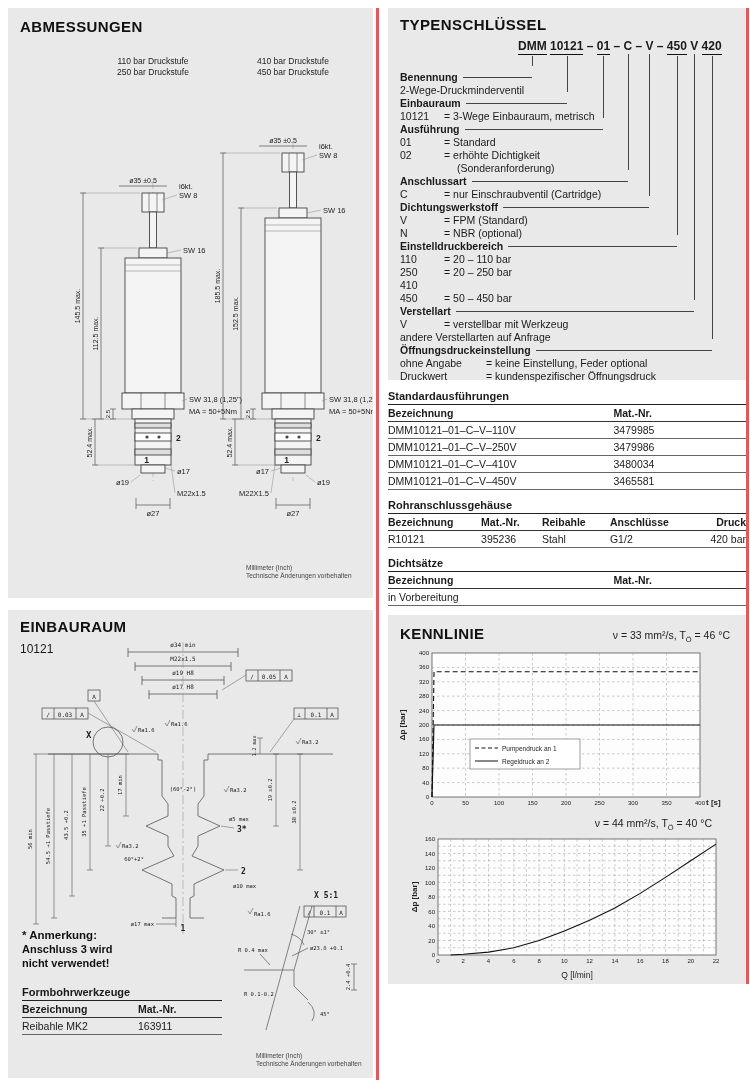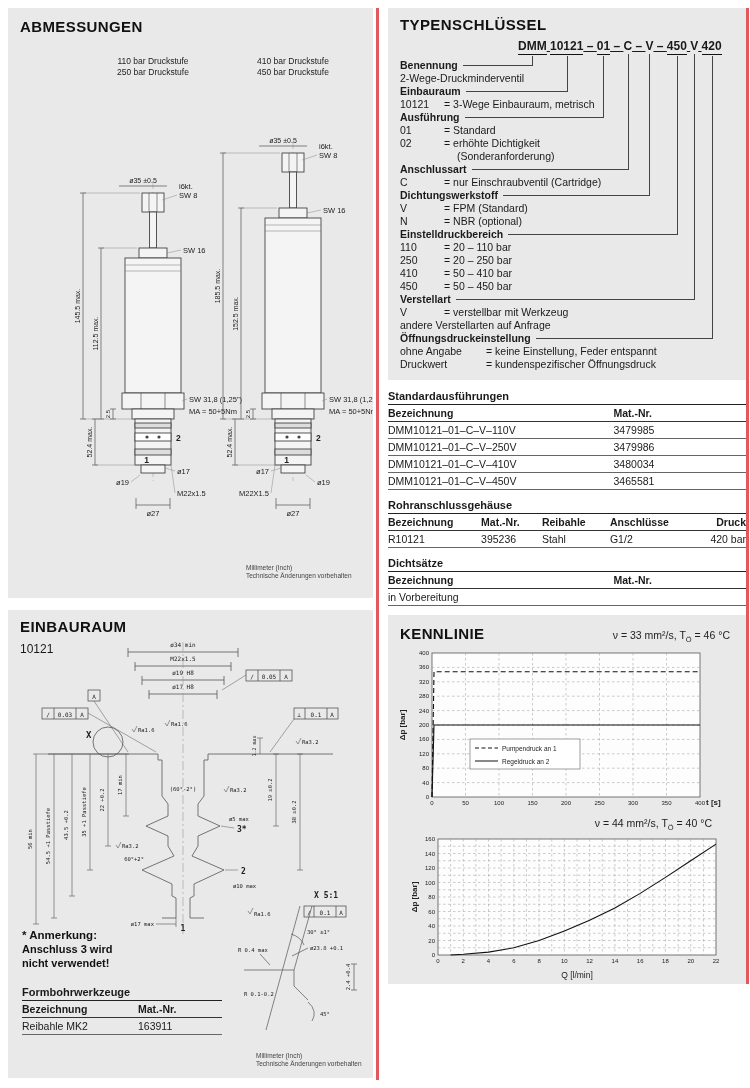--- a/index.html
+++ b/index.html
@@ -7,21 +7,21 @@
        font-family:"Liberation Sans",sans-serif;color:#1a1a1a;overflow:hidden;}
   .panel{position:absolute;background:#e9e9e9;}
   .redline{position:absolute;background:#e2585c;width:3px;}
   .sec-title{position:absolute;font-size:15px;font-weight:bold;letter-spacing:.4px;color:#111;}
   .abs{position:absolute;}
   svg text{fill:#222;font-family:"DejaVu Sans Mono","Liberation Sans",monospace;}
   #abm-svg text, #c1 text, #c2 text{font-family:"Liberation Sans",sans-serif;}
   
   #panel-tk{padding:0;}
   #tk-inner{position:absolute;left:12px;right:12px;top:8px;}
-  #tk-code{margin:6px 0 4px 118px;font-size:12px;font-weight:bold;white-space:nowrap;text-decoration:underline;}
+  #tk-code{margin:6px 0 16px 118px;font-size:12px;font-weight:bold;white-space:nowrap;}
   #tk-code .seg{display:inline-block;}
   #tk-code .seg.u{border-bottom:1.5px solid #111;padding-bottom:1px;}
   .tk-head{display:flex;align-items:center;font-size:10.5px;line-height:13px;font-weight:bold;}
   .tk-head .lead{flex:1;height:0;border-top:1px solid #444;margin-left:5px;}
   .tk-row{display:grid;grid-template-columns:44px 1fr;font-size:10.5px;line-height:13px;}
   .tk-row.wide{grid-template-columns:86px 1fr;}
   .tk-plain{font-size:10.5px;line-height:13px;}
   .tk-cont{padding-left:13px;}
   .vline{position:absolute;width:1px;background:#444;}
   
@@ -356,21 +356,20 @@
           <div class="tk-row ">
             <span>110</span>
             <span>= 20 – 110 bar</span>
           </div>
           <div class="tk-row ">
             <span>250</span>
             <span>= 20 – 250 bar</span>
           </div>
           <div class="tk-row ">
             <span>410</span>
-            <span>= 50 – 410 bar</span>
           </div>
           <div class="tk-row ">
             <span>450</span>
             <span>= 50 – 450 bar</span>
           </div>
         </div>
         <div class="tk-sec">
           <div class="tk-head">
             <b>Verstellart</b>
             <span class="lead" style="margin-right: 39.8047px;"></span>
@@ -381,21 +380,21 @@
           </div>
           <div class="tk-plain">andere Verstellarten auf Anfrage</div>
         </div>
         <div class="tk-sec">
           <div class="tk-head">
             <b>Öffnungsdruckeinstellung</b>
             <span class="lead" style="margin-right: 22.4375px;"></span>
           </div>
           <div class="tk-row wide">
             <span>ohne Angabe</span>
-            <span>=   keine Einstellung, Feder entspannt</span>
+            <span>=   keine Einstellung, Feder optional</span>
           </div>
           <div class="tk-row wide">
             <span>Druckwert</span>
             <span>=   kundenspezifischer Öffnungsdruck</span>
           </div>
         </div>
       </div>
   </div>
 <div class="vline" style="left: 144.336px; top: 48px; height: 9.5px;"></div>
     <div class="vline" style="left: 178.703px; top: 48px; height: 35.5px;"></div>

